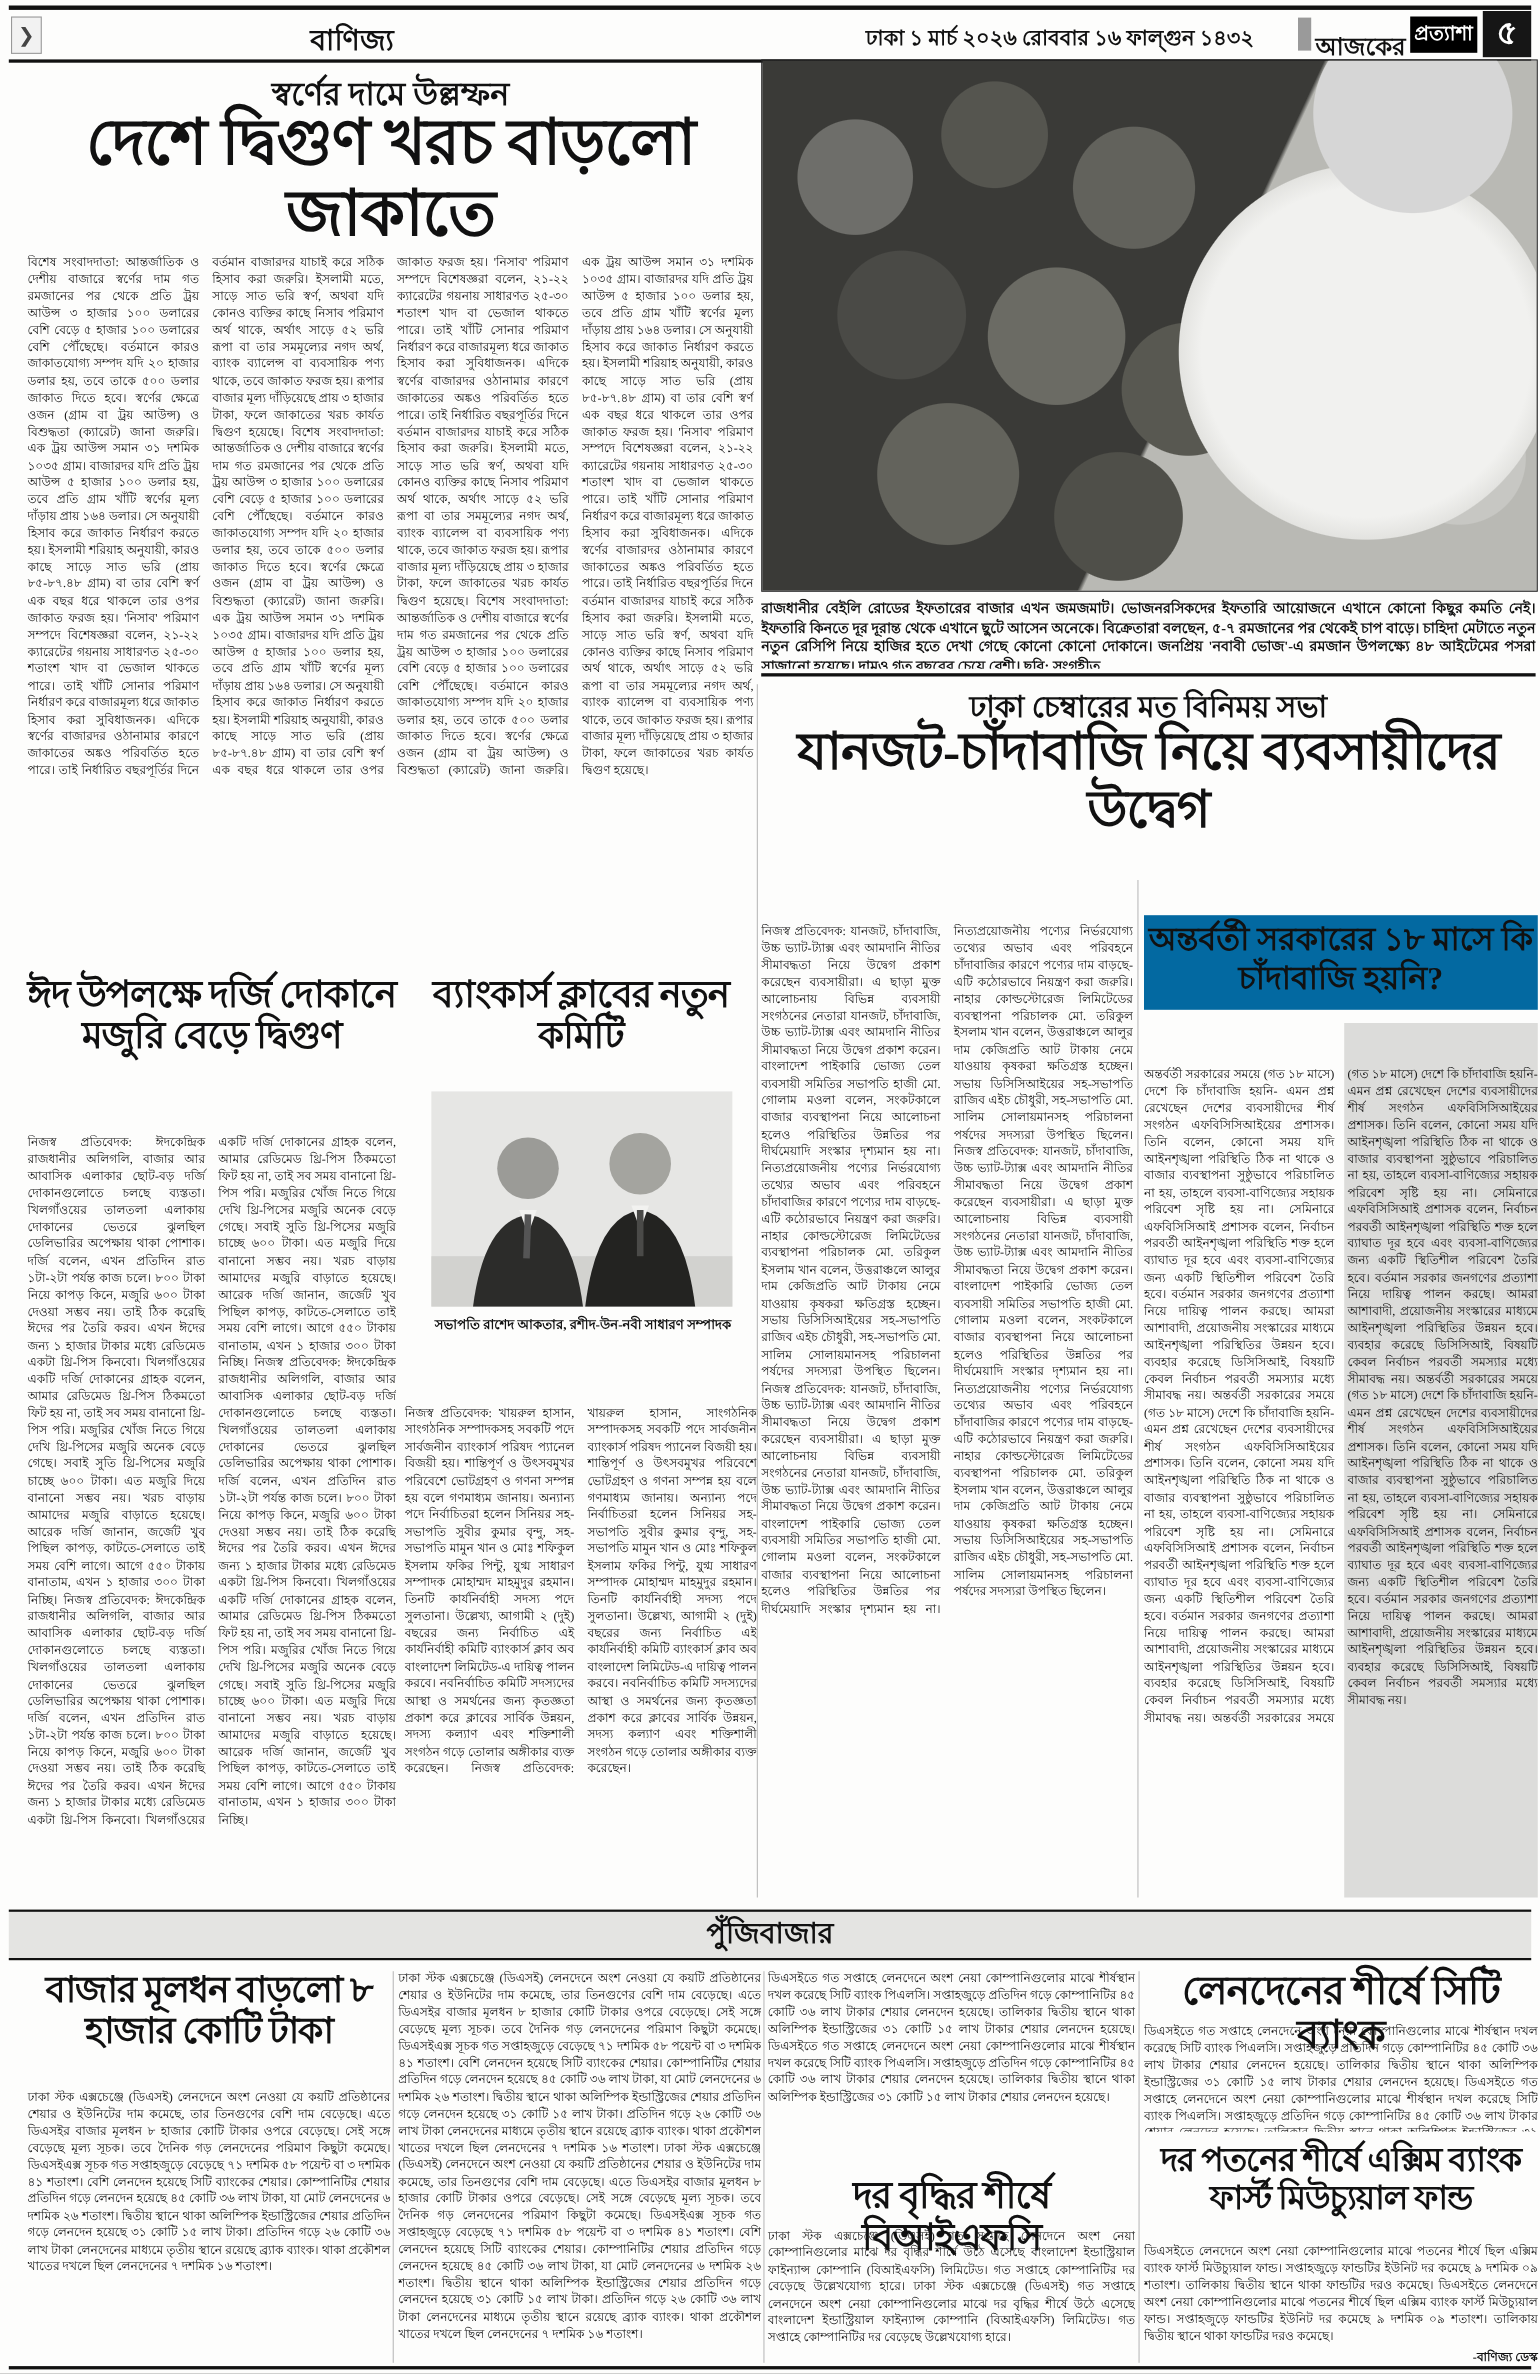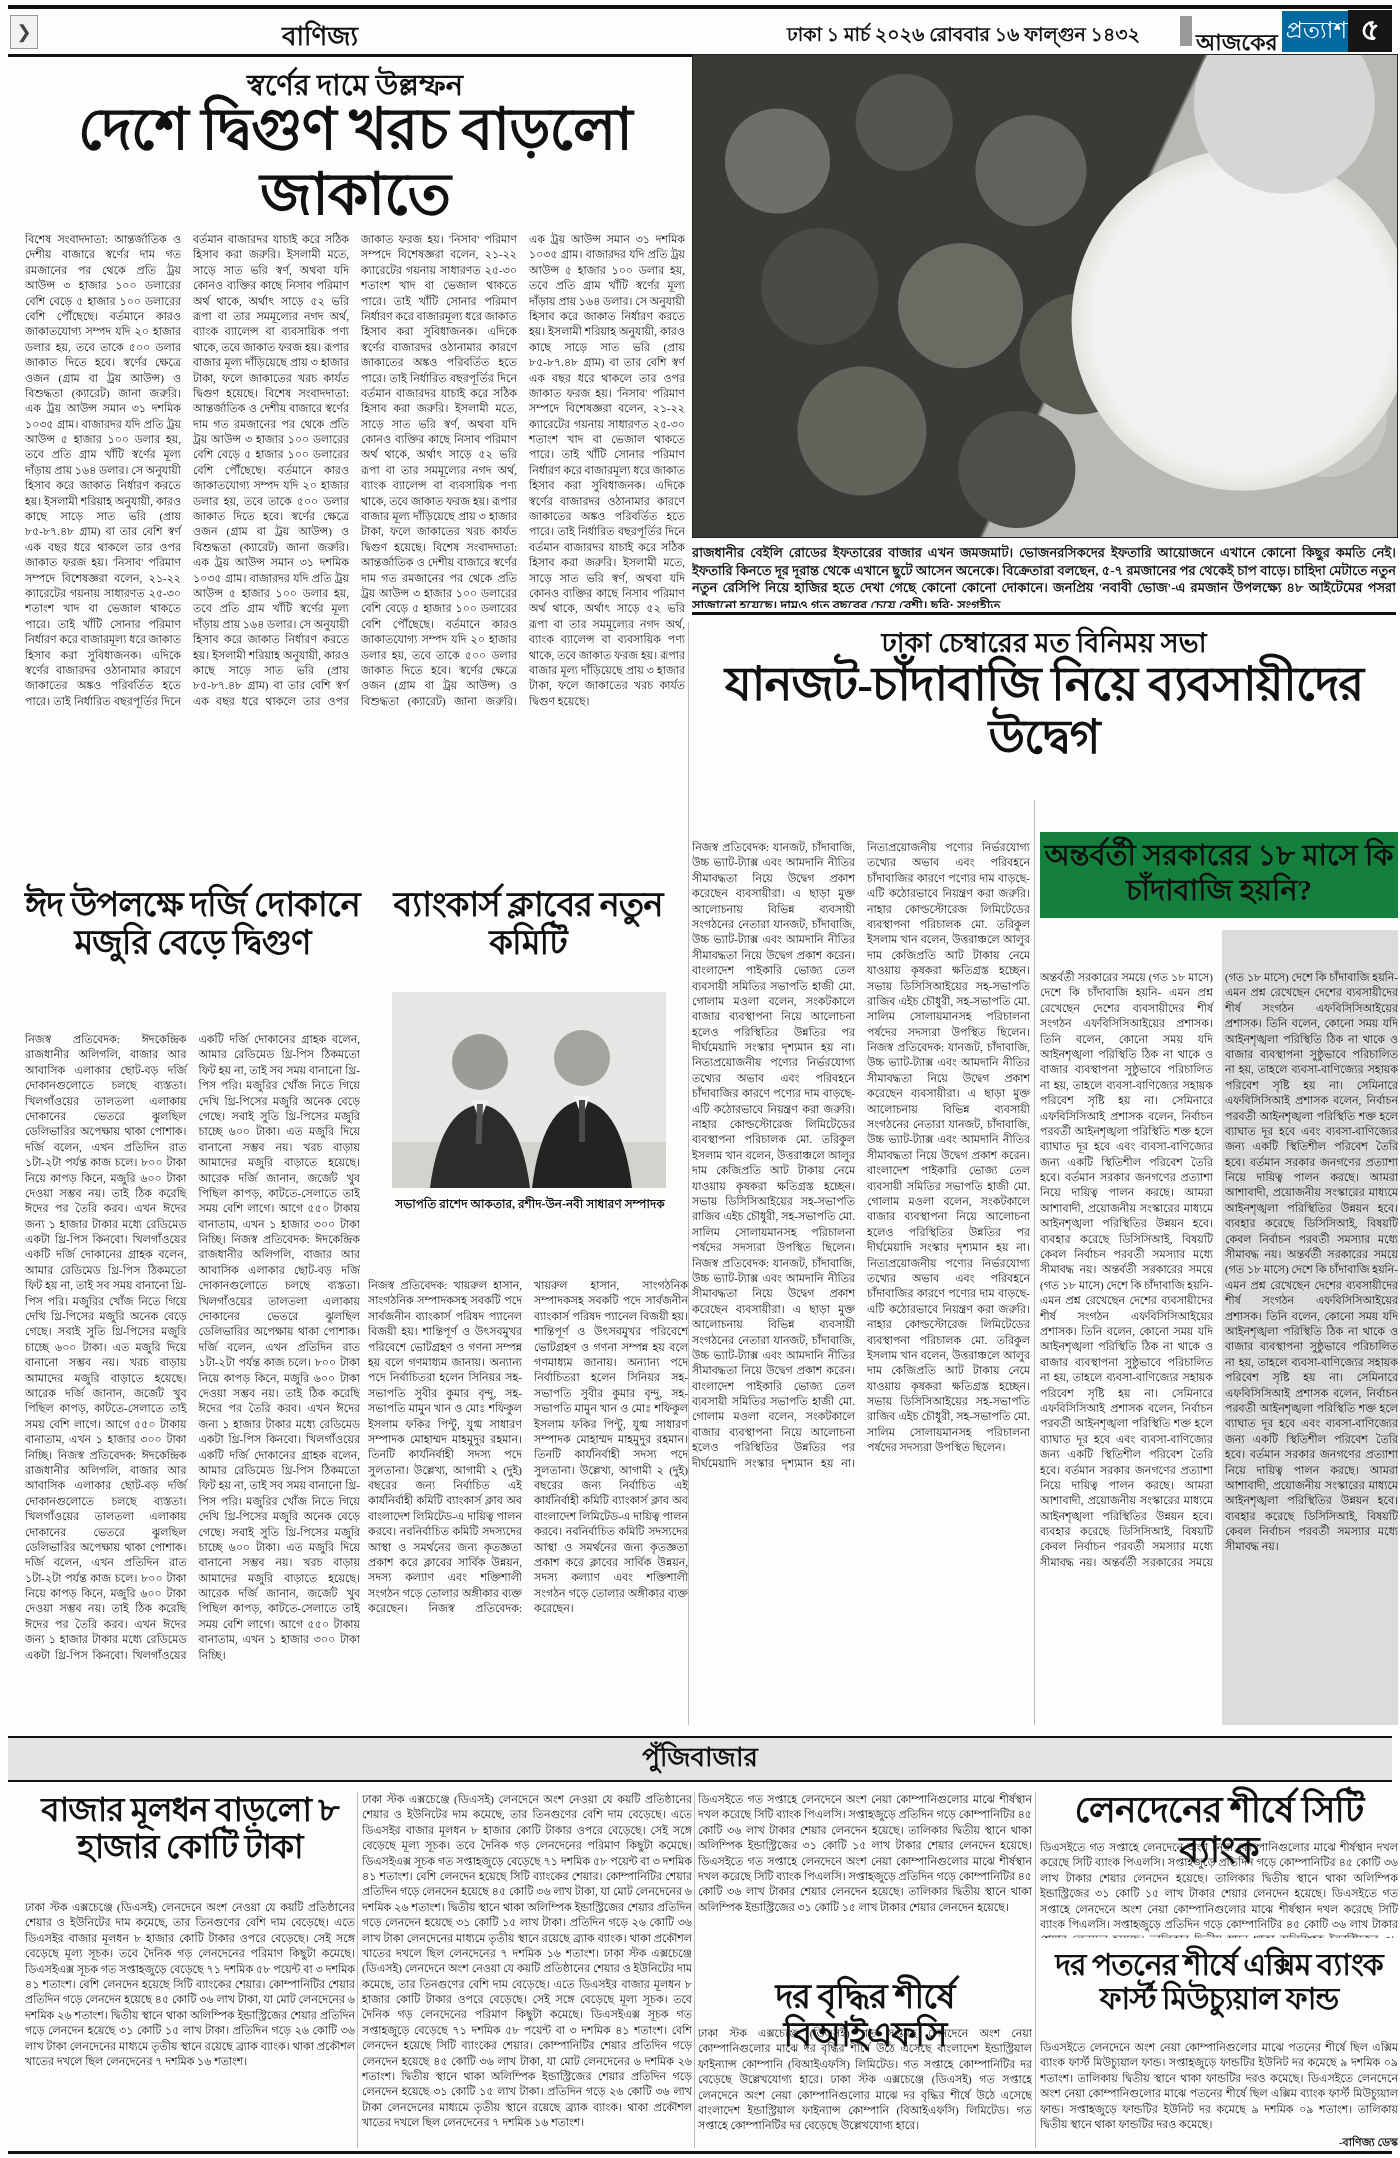--- a/index.html
+++ b/index.html
@@ -9,21 +9,21 @@
   .rule{background:#111;}
   .vrule{background:#bbb;width:1px;}
   
   .hdr-section{font-size:26px;font-weight:700;}
   .hdr-date{font-size:19px;font-weight:700;}
   .chev{display:flex;align-items:center;justify-content:center;border:1px solid #999;
         background:#f2f2f2;color:#444;font-size:18px;}
   .masthead{display:flex;align-items:center;gap:4px;}
   .mh-bar{width:12px;height:30px;background:#9a9a9a;}
   .mh-black{font-size:22px;font-weight:700;color:#111;margin-top:24px;}
-  .mh-red{font-size:23px;font-weight:400;color:#fff;background:#0369a1;padding:1px 4px;}
+  .mh-red{font-size:18px;font-weight:700;color:#fff;background:#000000;padding:1px 4px;}
   .pagenum{background:#161616;color:#fff;display:flex;align-items:center;justify-content:center;
            font-size:30px;font-weight:700;}
   
   .kicker{font-weight:700;text-align:center;}
   .headline{font-weight:800;text-align:center;line-height:1.12;letter-spacing:-1px;}
   
   .bodytext{font-size:11px;line-height:1.4;text-align:justify;overflow:hidden;
             word-break:break-word;}
   .cols2{column-count:2;column-gap:12px;margin-top:40px;}
   .cols4{column-count:4;column-gap:12px;}
@@ -36,21 +36,21 @@
      radial-gradient(circle at 30% 14%,#55554f 0 48px,transparent 49px),
      radial-gradient(circle at 48% 24%,#62625c 0 55px,transparent 56px),
      radial-gradient(circle at 18% 48%,#4a4a46 0 58px,transparent 59px),
      radial-gradient(circle at 38% 52%,#6b6b64 0 62px,transparent 63px),
      radial-gradient(circle at 55% 62%,#585851 0 60px,transparent 61px),
      radial-gradient(circle at 24% 78%,#63635c 0 64px,transparent 65px),
      radial-gradient(circle at 46% 86%,#4f4f49 0 58px,transparent 59px),
      linear-gradient(115deg,#3a3a37 0 55%,#b9b9b4 55.5% 100%);
      border:1px solid #222;}
   .caption{font-size:13px;font-weight:700;line-height:1.35;text-align:justify;}
-  .subart-head{background:#15803d;font-weight:800;text-align:center;line-height:1.2;}
+  .subart-head{background:#0369a1;font-weight:800;text-align:center;line-height:1.2;}
   .graycol{background:#dcdcda;}
   .band{background:#e4e4e2;border-top:2px solid #111;border-bottom:2px solid #111;
         display:flex;align-items:center;justify-content:center;font-size:26px;font-weight:800;}
   .sign{font-weight:700;text-align:right;font-size:11px;}
 </style>
 </head>
 <body>
 
 <div id="page">
 

